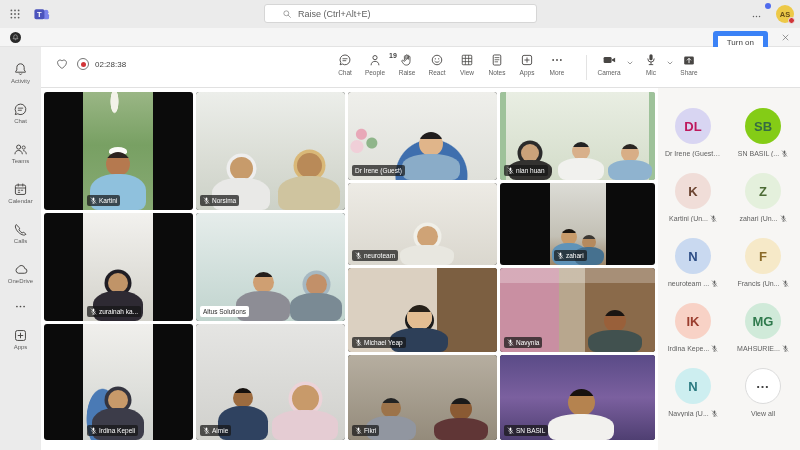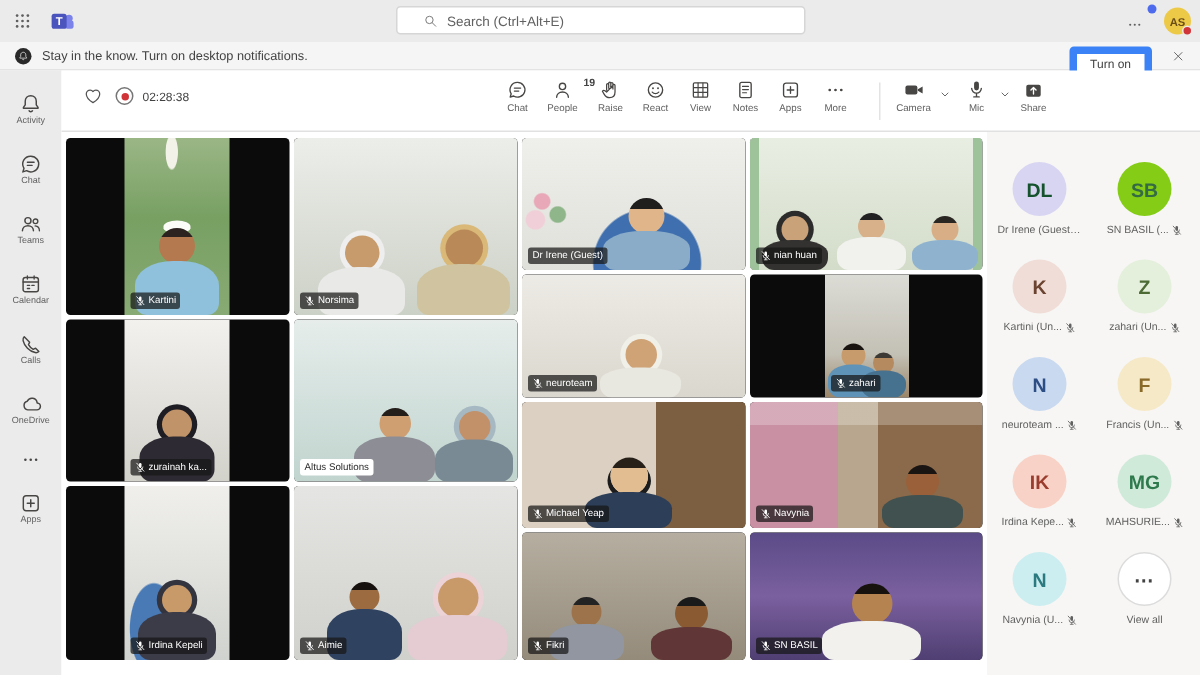--- a/index.html
+++ b/index.html
@@ -221,41 +221,40 @@
       <rect x="1.5" y="3.4" width="10.6" height="10.6" rx="1.8" fill="#4b53bc"></rect>
       <text x="6.8" y="11.6" font-size="8" font-weight="bold" fill="#fff" text-anchor="middle" font-family="Liberation Sans, sans-serif">T</text>
     </svg>
   </span>
   <div class="searchbox">
     <span>
         <svg width="10" height="10" color="#767676">
           <use href="#i-search"></use>
         </svg>
       </span>
-    <span>Search (Ctrl+Alt+E)</span>
+    <span>Raise (Ctrl+Alt+E)</span>
   </div>
   <span class="top-more">
       <svg width="11" height="11" color="#5f5f5f">
         <use href="#i-dots"></use>
       </svg>
     </span>
   <span class="notifdot"></span>
   <div class="avatar-as">
       <span>AS</span>
     </div>
   <span class="presence"></span>
 </div>
 
 <div class="banner">
   <span class="bicon">
       <svg width="7" height="7" color="#fff">
         <use href="#i-bell"></use>
       </svg>
     </span>
-  <span class="btext">Stay in the know. Turn on desktop notifications.</span>
   <span class="btn-turnon">Turn on</span>
   <span class="banner-x">
       <svg width="9" height="9">
         <use href="#i-x"></use>
       </svg>
     </span>
 </div>
 
 <div class="rail">
   <div class="rail-item" style="margin-top:6px">
@@ -644,21 +643,21 @@
             <use href="#i-micoff"></use>
           </svg>
           <span>SN BASIL</span>
         </div>
     </div>
   </div>
 </div>
 
 <div class="panel">
   <div class="sp" style="left:2px;top:20px">
-    <div class="av" style="background-color: rgb(216, 213, 242); color: #14532d; text-align: center;">DL</div>
+    <div class="av" style="background-color: rgb(216, 213, 242); color: #be185d; text-align: center;">DL</div>
     <div class="spn">
         <em>Dr Irene (Guest)...</em>
       </div>
   </div>
   <div class="sp" style="left:72px;top:20px">
     <div class="av" style="background-color: #84cc16; color: rgb(53, 107, 67);">SB</div>
     <div class="spn">
         <em>SN BASIL (...</em>
         <svg width="7" height="7" color="#616161">
           <use href="#i-micoff"></use>

